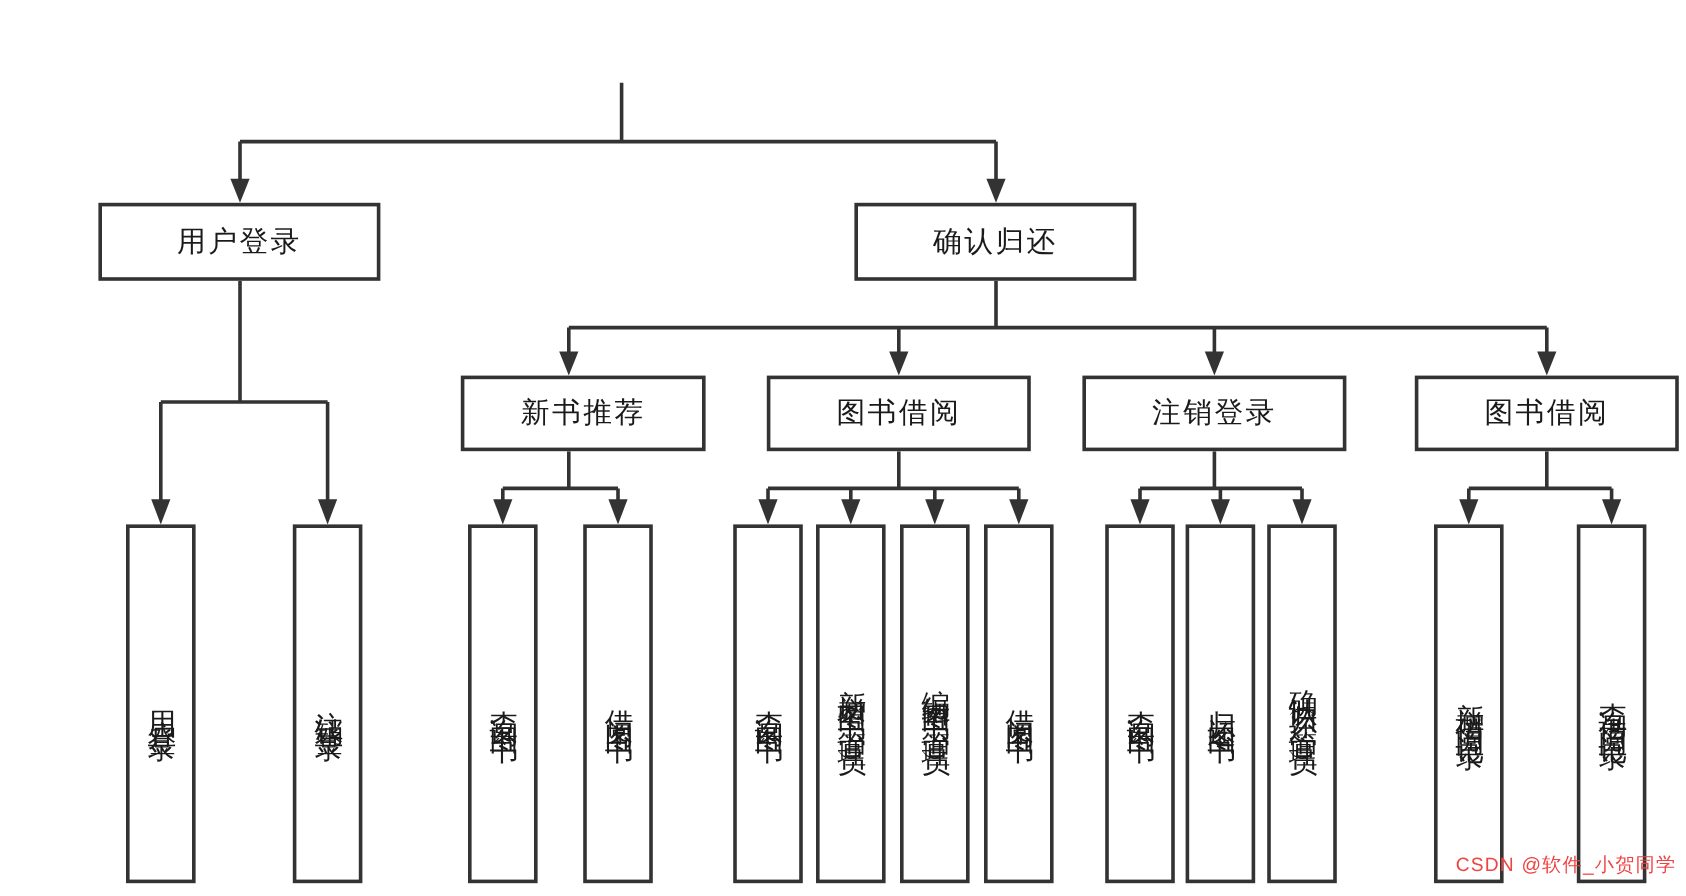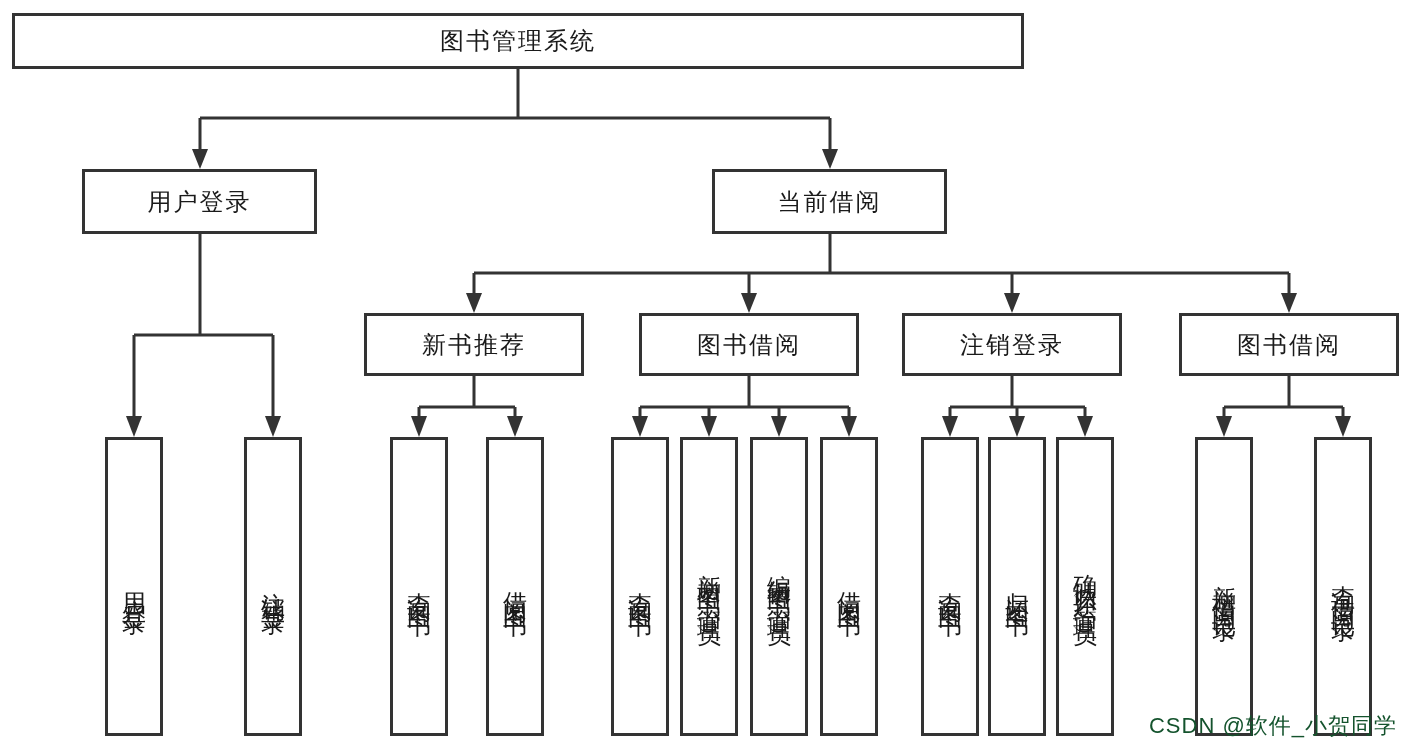--- a/index.html
+++ b/index.html
@@ -42,23 +42,23 @@
     font-size: 24px;
     writing-mode: vertical-rl;
     text-orientation: mixed;
     letter-spacing: 7px;
     line-height: 1;
   }
   .watermark {
     position: absolute;
     right: 8px;
     top: 711px;
-    font-size: 22px;
+    font-size: 16px;
     letter-spacing: 1px;
-    color: #14532d;
+    color: #ef4444;
     z-index: 5;
     white-space: nowrap;
   }
 </style>
 </head>
 <body>
 
 <div class="canvas">
 
   <svg class="connectors" viewBox="0 0 1405 747" xmlns="http://www.w3.org/2000/svg">
@@ -94,26 +94,25 @@
       <polygon points="771,416 787,416 779,437"></polygon>
       <polygon points="841,416 857,416 849,437"></polygon>
       <polygon points="942,416 958,416 950,437"></polygon>
       <polygon points="1009,416 1025,416 1017,437"></polygon>
       <polygon points="1077,416 1093,416 1085,437"></polygon>
       <polygon points="1216,416 1232,416 1224,437"></polygon>
       <polygon points="1335,416 1351,416 1343,437"></polygon>
     </g>
   </svg>
 
-  <div class="node node-h" style="left:12px; top:13px; width:1012px; height:56px;">图书管理系统</div>
 
   <div class="node node-h" style="left:82px; top:169px; width:235px; height:65px;">用户登录</div>
-  <div class="node node-h" style="left:712px; top:169px; width:235px; height:65px;">当前借阅</div>
+  <div class="node node-h" style="left:712px; top:169px; width:235px; height:65px;">确认归还</div>
 
-  <div class="node node-h" style="left:364px; top:313px; width:220px; height:63px;">新书推荐</div>
+  <div class="node node-h" style="left:384px; top:313px; width:204px; height:63px;">新书推荐</div>
   <div class="node node-h" style="left:639px; top:313px; width:220px; height:63px;">图书借阅</div>
   <div class="node node-h" style="left:902px; top:313px; width:220px; height:63px;">注销登录</div>
   <div class="node node-h" style="left:1179px; top:313px; width:220px; height:63px;">图书借阅</div>
 
   <div class="node node-v" style="left:105px; top:437px; width:58px; height:299px;">用户登录</div>
   <div class="node node-v" style="left:244px; top:437px; width:58px; height:299px;">注销登录</div>
 
   <div class="node node-v" style="left:390px; top:437px; width:58px; height:299px;">查询图书</div>
   <div class="node node-v" style="left:486px; top:437px; width:58px; height:299px;">借阅图书</div>
 

